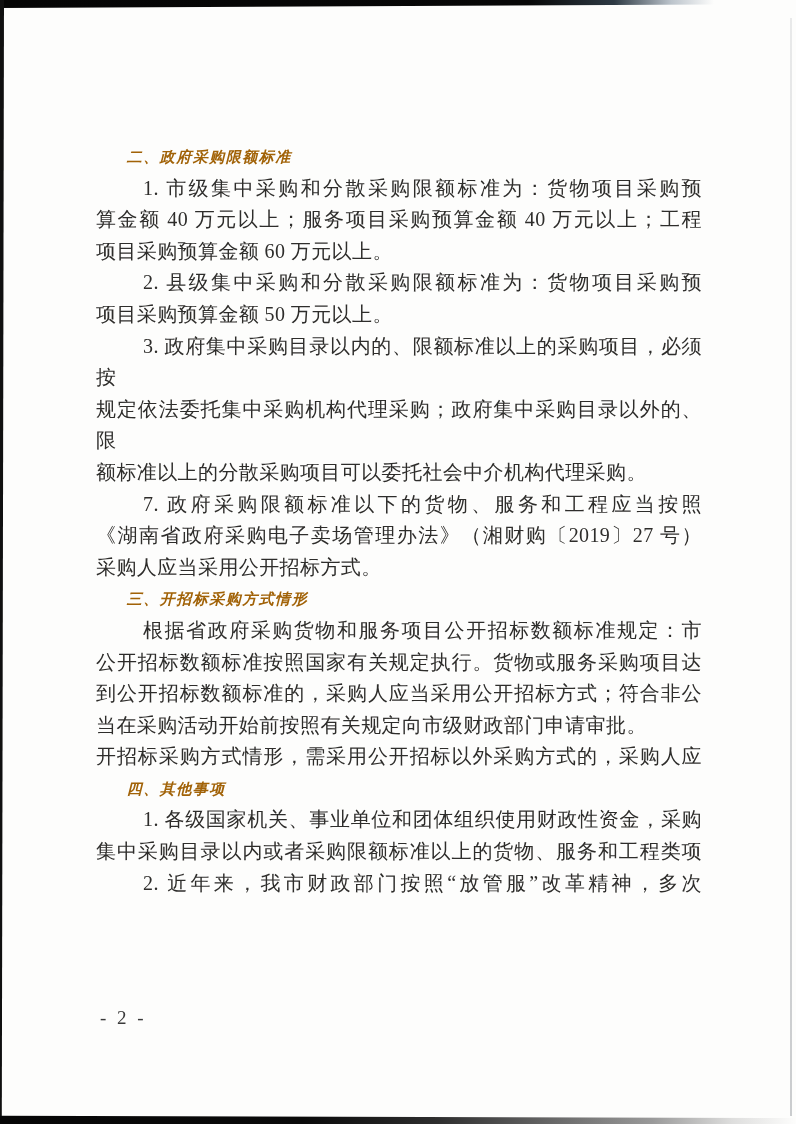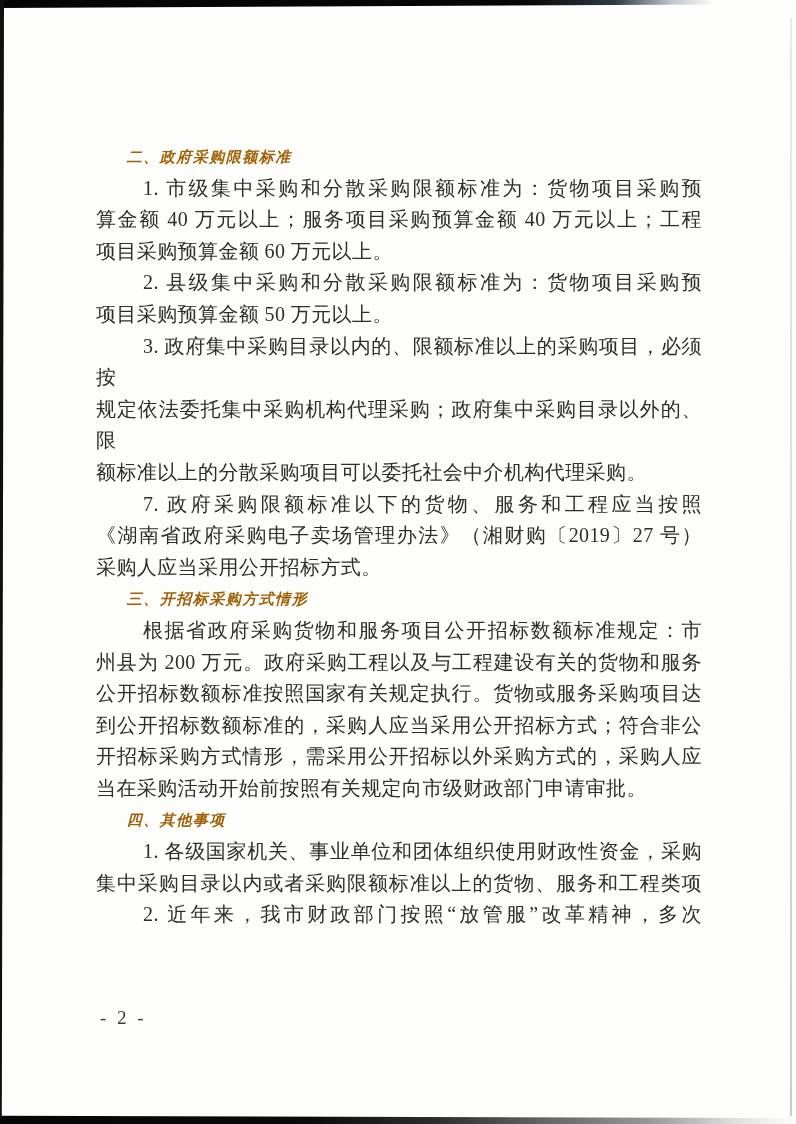--- a/index.html
+++ b/index.html
@@ -102,25 +102,24 @@
       <div class="line indent">2. 县级集中采购和分散采购限额标准为：货物项目采购预</div>
       <div class="line lastline">项目采购预算金额 50 万元以上。</div>
       <div class="line indent">3. 政府集中采购目录以内的、限额标准以上的采购项目，必须按</div>
       <div class="line">规定依法委托集中采购机构代理采购；政府集中采购目录以外的、限</div>
       <div class="line lastline">额标准以上的分散采购项目可以委托社会中介机构代理采购。</div>
       <div class="line indent">7. 政府采购限额标准以下的货物、服务和工程应当按照</div>
       <div class="line">《湖南省政府采购电子卖场管理办法》（湘财购〔2019〕27 号）</div>
       <div class="line lastline">采购人应当采用公开招标方式。</div>
       <div class="heading">三、开招标采购方式情形</div>
       <div class="line indent">根据省政府采购货物和服务项目公开招标数额标准规定：市</div>
-      <div class="line">州县为 200 万元。政府采购工程以及与工程建设有关的货物和服务</div>
       <div class="line">公开招标数额标准按照国家有关规定执行。货物或服务采购项目达</div>
       <div class="line">到公开招标数额标准的，采购人应当采用公开招标方式；符合非公</div>
+      <div class="line lastline">当在采购活动开始前按照有关规定向市级财政部门申请审批。</div>
       <div class="line">开招标采购方式情形，需采用公开招标以外采购方式的，采购人应</div>
-      <div class="line lastline">当在采购活动开始前按照有关规定向市级财政部门申请审批。</div>
       <div class="heading">四、其他事项</div>
       <div class="line indent">1. 各级国家机关、事业单位和团体组织使用财政性资金，采购</div>
       <div class="line">集中采购目录以内或者采购限额标准以上的货物、服务和工程类项</div>
       <div class="line indent">2. 近年来，我市财政部门按照“放管服”改革精神，多次</div>
     </div>
 
   <div class="page-number">- 2 -</div>
 </div>
 
 </body></html>

